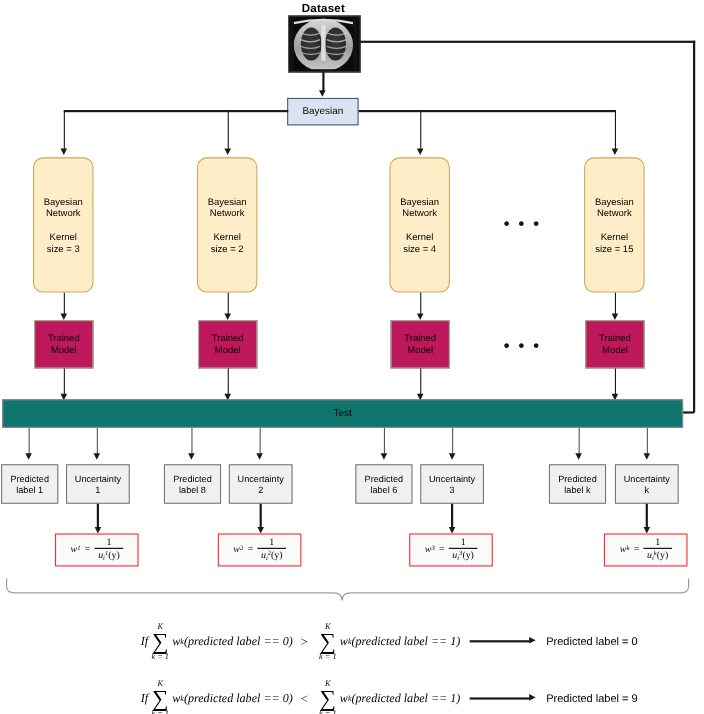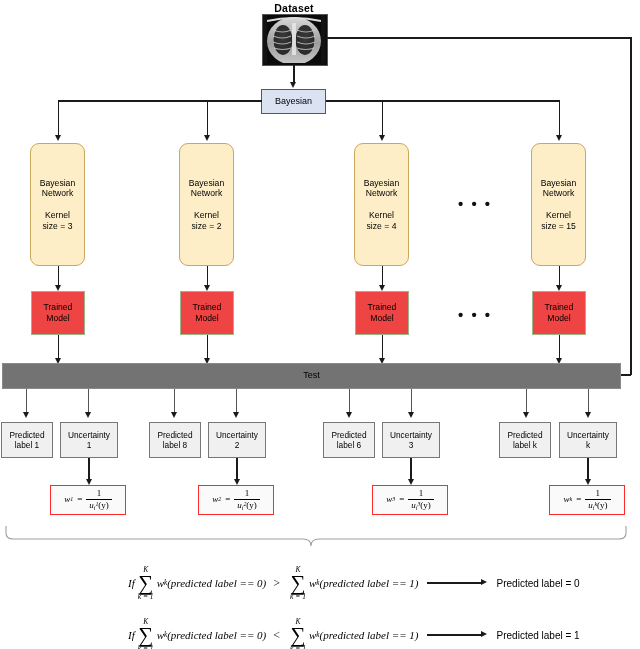--- a/index.html
+++ b/index.html
@@ -12,25 +12,25 @@
   .title{font-size:10.5px;font-weight:bold;text-align:center;letter-spacing:.2px;}
 
   
   .xray{border:1px solid #555;background:#0d0d0d;overflow:hidden;}
   .xray svg{display:block;}
 
   
   .box{box-sizing:border-box;display:flex;align-items:center;justify-content:center;
        text-align:center;line-height:1.25;}
   .training{background:#dbe3f3;border:1px solid #4a5878;font-size:9px;}
-  .testbar{background:#737373;border:1px solid #8a8a8a;font-size:9px;}
+  .testbar{background:#0f766e;border:1px solid #8a8a8a;font-size:9px;}
   .bn{background:#fdeec8;border:1px solid #caa95e;border-radius:9px;font-size:8.6px;
       flex-direction:column;}
   .bn .gap{height:11px;}
-  .tm{background:#ef4444;border:1px solid #9ab78c;font-size:8.6px;flex-direction:column;}
+  .tm{background:#be185d;border:1px solid #9ab78c;font-size:8.6px;flex-direction:column;}
   .small{background:#f0f0f0;border:1px solid #777;font-size:8.3px;flex-direction:column;}
   .wbox{background:#fafafa;border:1.4px solid #ff2a2a;font-size:9px;}
 
   
   .ln{background:#1a1a1a;position:absolute;}
   .vl{width:1.6px;}
   .hl{height:1.6px;}
   .arrow{position:absolute;width:0;height:0;
          border-left:3.6px solid transparent;border-right:3.6px solid transparent;
          border-top:6px solid #1a1a1a;}
@@ -343,14 +343,14 @@
     <span class="big">∑</span>
     <span class="lim">k = 1</span>
   </span>
   <span class="ital">w</span>
     <span class="ital sub">k</span>
     <span class="ital">(predicted label == 1)</span>
   <span class="longarrow">
       <span class="shaft"></span>
       <span class="head"></span>
     </span>
-  <span class="res">Predicted label = 1</span>
+  <span class="res">Predicted label = 9</span>
 </div>
 
 </body></html>

